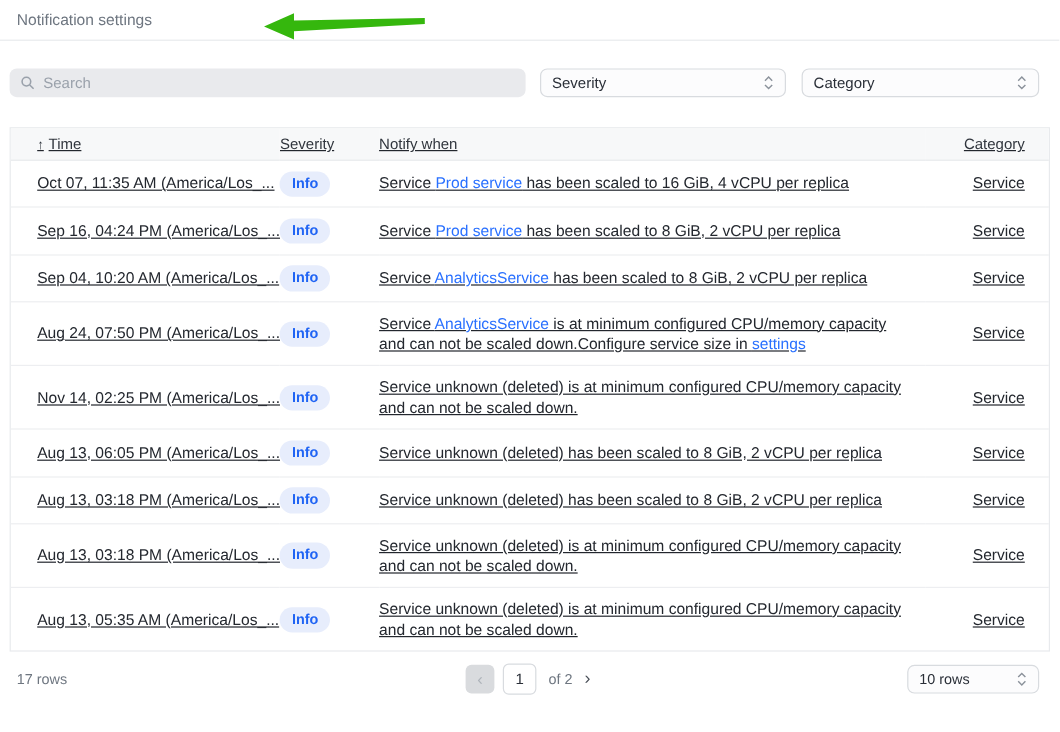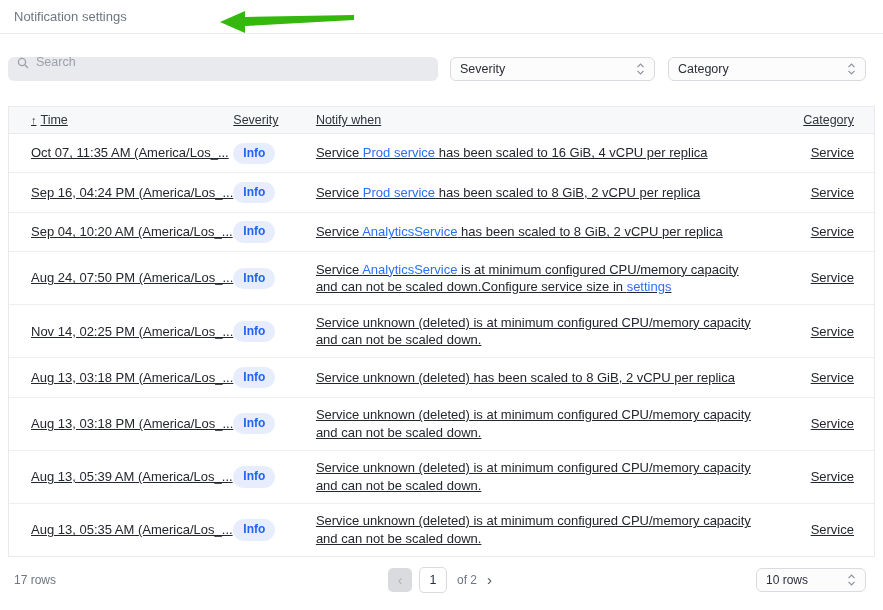--- a/index.html
+++ b/index.html
@@ -12,21 +12,21 @@
   
   .tabbar{position:relative;height:34px;border-bottom:1px solid var(--border);
     display:flex;align-items:stretch;padding-left:8px;}
   .tab{display:flex;align-items:center;padding:0 6px;margin-right:17px;font-size:13px;
     color:var(--muted);cursor:pointer;border-bottom:2px solid transparent;margin-bottom:-1px;}
   .tab.active{color:#21262e;border-bottom-color:#272c35;}
   .annotation-arrow{position:absolute;left:218px;top:8px;width:138px;height:26px;pointer-events:none;}
   
   .filters{display:flex;align-items:center;margin:23px 17px 0 8px;height:24px;}
   .searchbox{width:430px;height:24px;background:#e9eaed;border-radius:6px;display:flex;
-    align-items:flex-end;padding:12px 9px;margin-right:12px;}
+    align-items:center;padding:12px 9px;margin-right:12px;}
   .searchbox svg{flex:none;margin-right:7px;}
   .searchbox input{flex:1;border:0;background:transparent;outline:none;font-size:12.5px;
     font-family:"Liberation Sans",sans-serif;color:var(--text);}
   .searchbox input::placeholder{color:#9aa1ab;}
   .selectbox{height:24px;background:#fcfcfd;border:1px solid #d8dbdf;border-radius:6px;
     display:flex;align-items:center;justify-content:space-between;padding:0 9px;
     font-size:12.5px;color:#2a2f38;cursor:pointer;}
   .sel-severity{width:205px;margin-right:13px;}
   .sel-category{width:198px;}
   
@@ -134,41 +134,41 @@
     <td class="c-cat">Service</td>
   </tr>
 
   <tr>
     <td class="c-time">Nov 14, 02:25 PM (America/Los_...</td>
     <td class="c-sev"><span class="badge">Info</span></td>
     <td class="c-msg"><span>Service unknown (deleted) is at minimum configured CPU/memory capacity and can not be scaled down.</span></td>
     <td class="c-cat">Service</td>
   </tr>
 
+  <tr>
+    <td class="c-time">Aug 13, 06:05 PM (America/Los_...</td>
+    <td class="c-sev"><span class="badge">Info</span></td>
+    <td class="c-msg"><span>Service unknown (deleted) has been scaled to 8 GiB, 2 vCPU per replica</span></td>
+    <td class="c-cat">Service</td>
+  </tr>
 
   <tr>
     <td class="c-time">Aug 13, 03:18 PM (America/Los_...</td>
     <td class="c-sev"><span class="badge">Info</span></td>
     <td class="c-msg"><span>Service unknown (deleted) has been scaled to 8 GiB, 2 vCPU per replica</span></td>
     <td class="c-cat">Service</td>
   </tr>
 
   <tr>
     <td class="c-time">Aug 13, 03:18 PM (America/Los_...</td>
     <td class="c-sev"><span class="badge">Info</span></td>
     <td class="c-msg"><span>Service unknown (deleted) is at minimum configured CPU/memory capacity and can not be scaled down.</span></td>
     <td class="c-cat">Service</td>
   </tr>
 
-  <tr>
-    <td class="c-time">Aug 13, 05:39 AM (America/Los_...</td>
-    <td class="c-sev"><span class="badge">Info</span></td>
-    <td class="c-msg"><span>Service unknown (deleted) is at minimum configured CPU/memory capacity and can not be scaled down.</span></td>
-    <td class="c-cat">Service</td>
-  </tr>
 
   <tr>
     <td class="c-time">Aug 13, 05:35 AM (America/Los_...</td>
     <td class="c-sev"><span class="badge">Info</span></td>
     <td class="c-msg"><span>Service unknown (deleted) is at minimum configured CPU/memory capacity and can not be scaled down.</span></td>
     <td class="c-cat">Service</td>
   </tr>
 </tbody>
 </table>
 </div>

